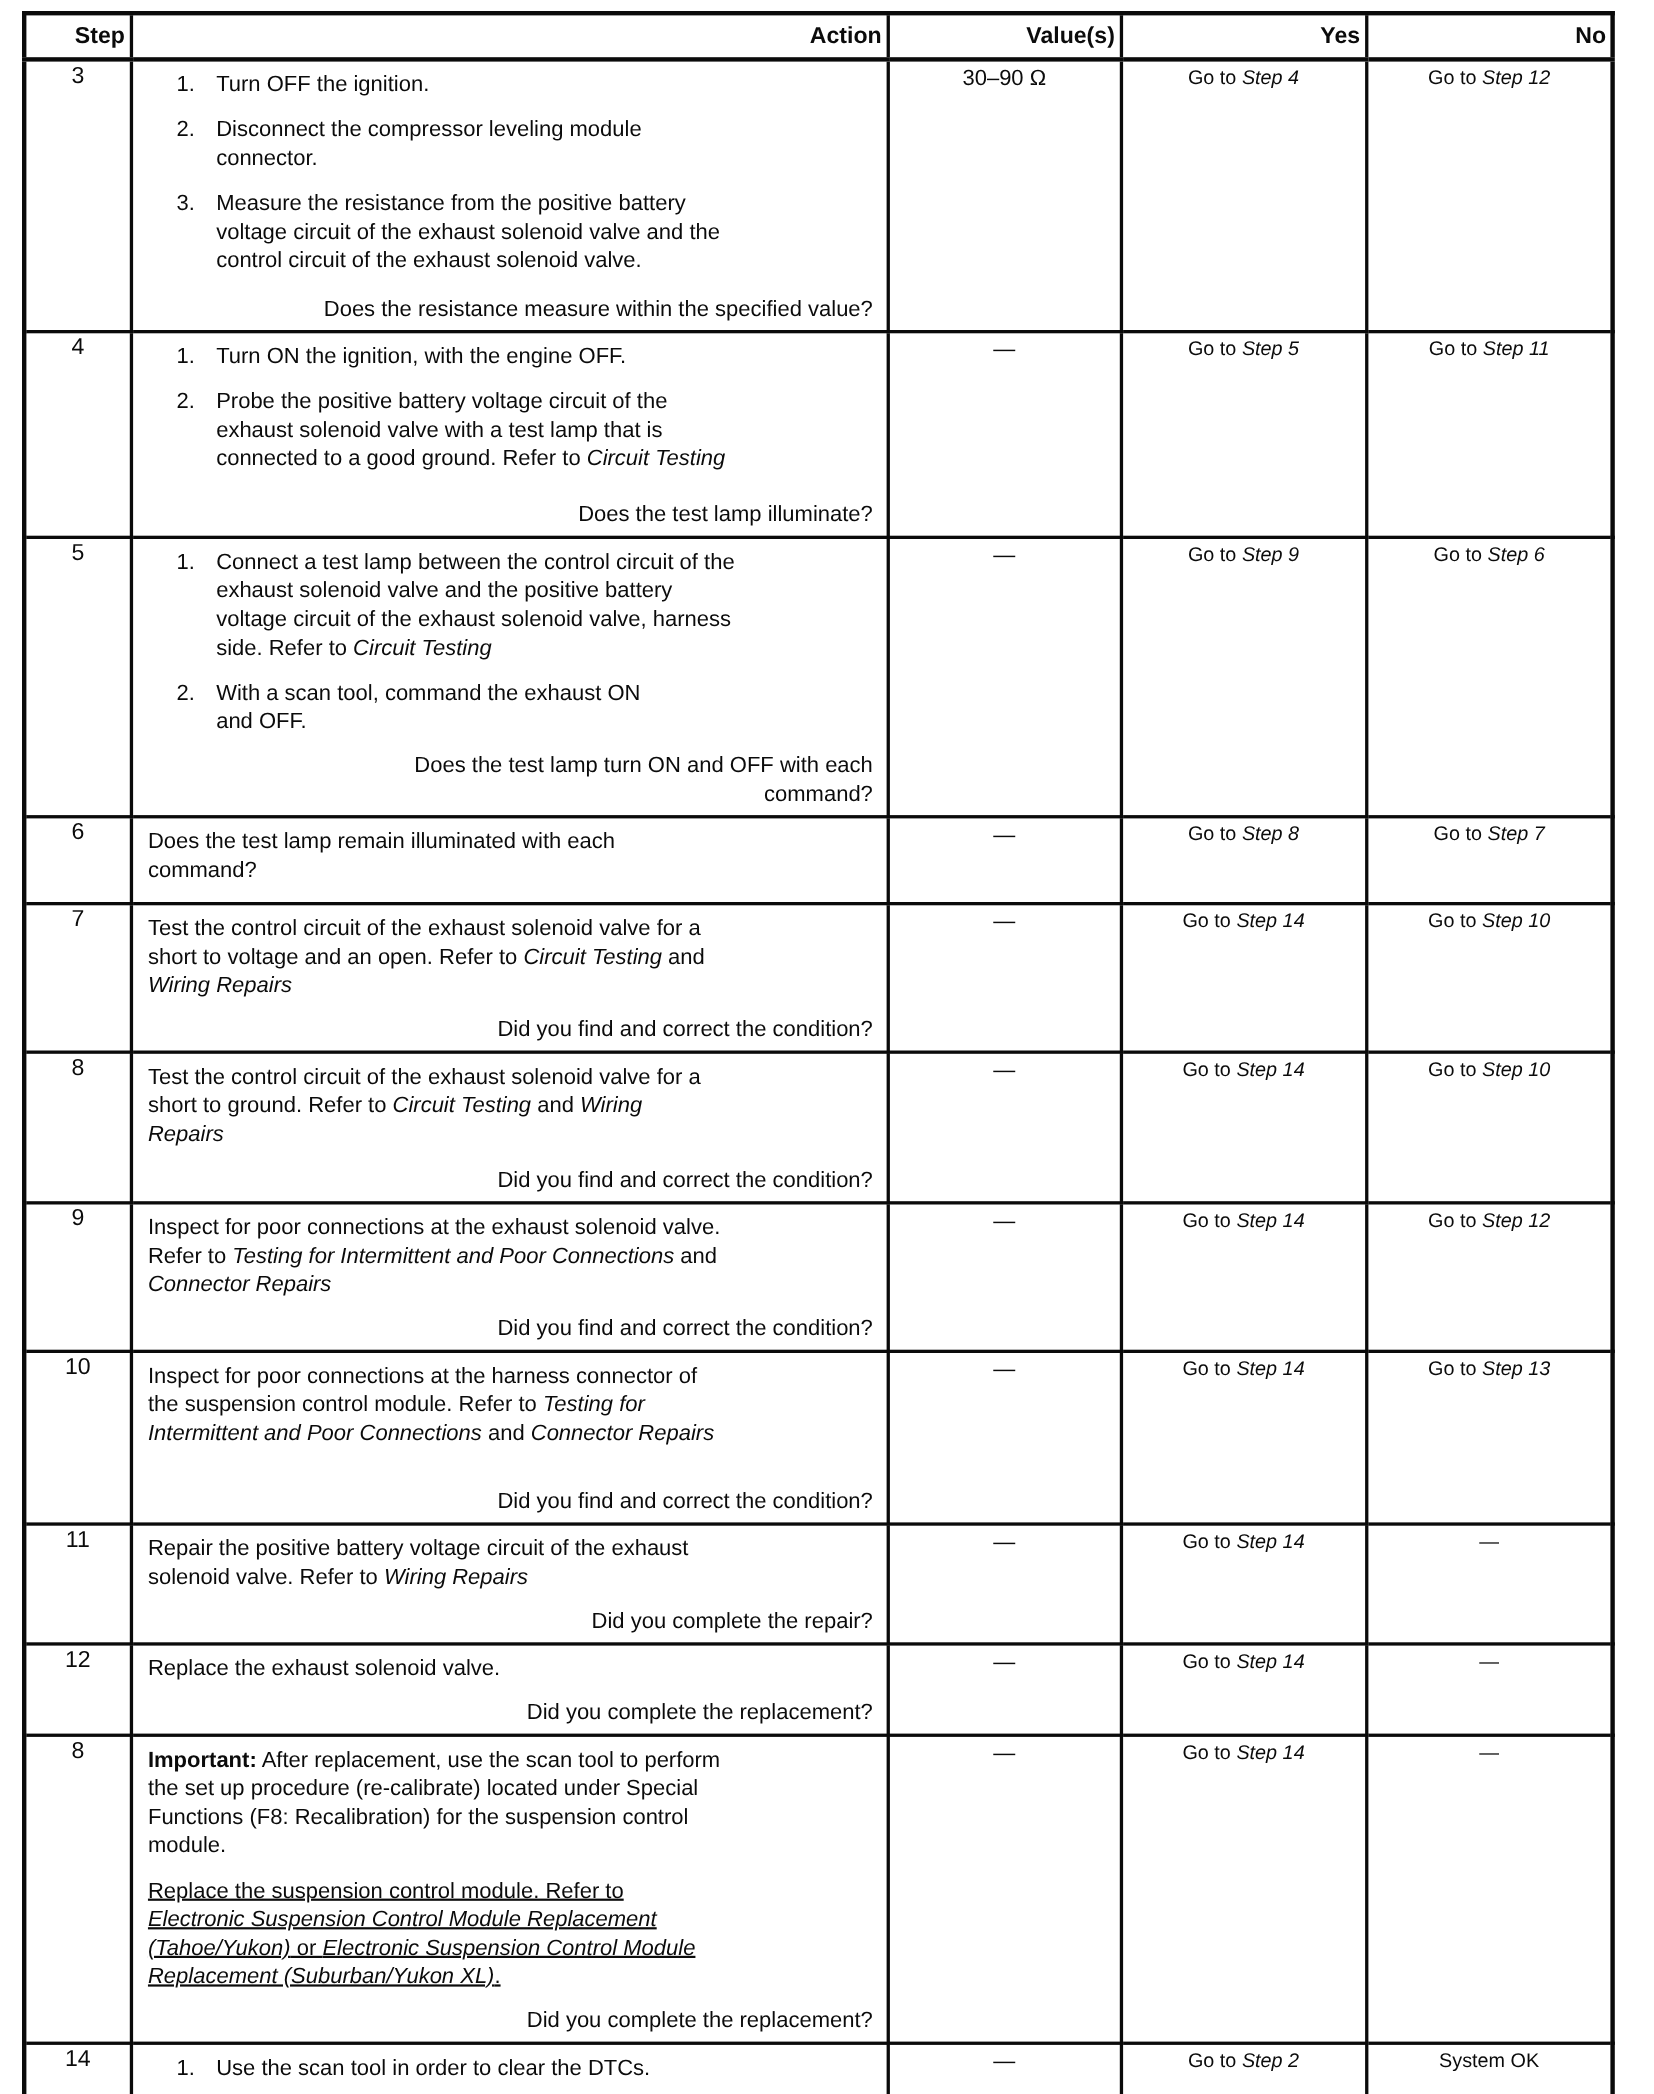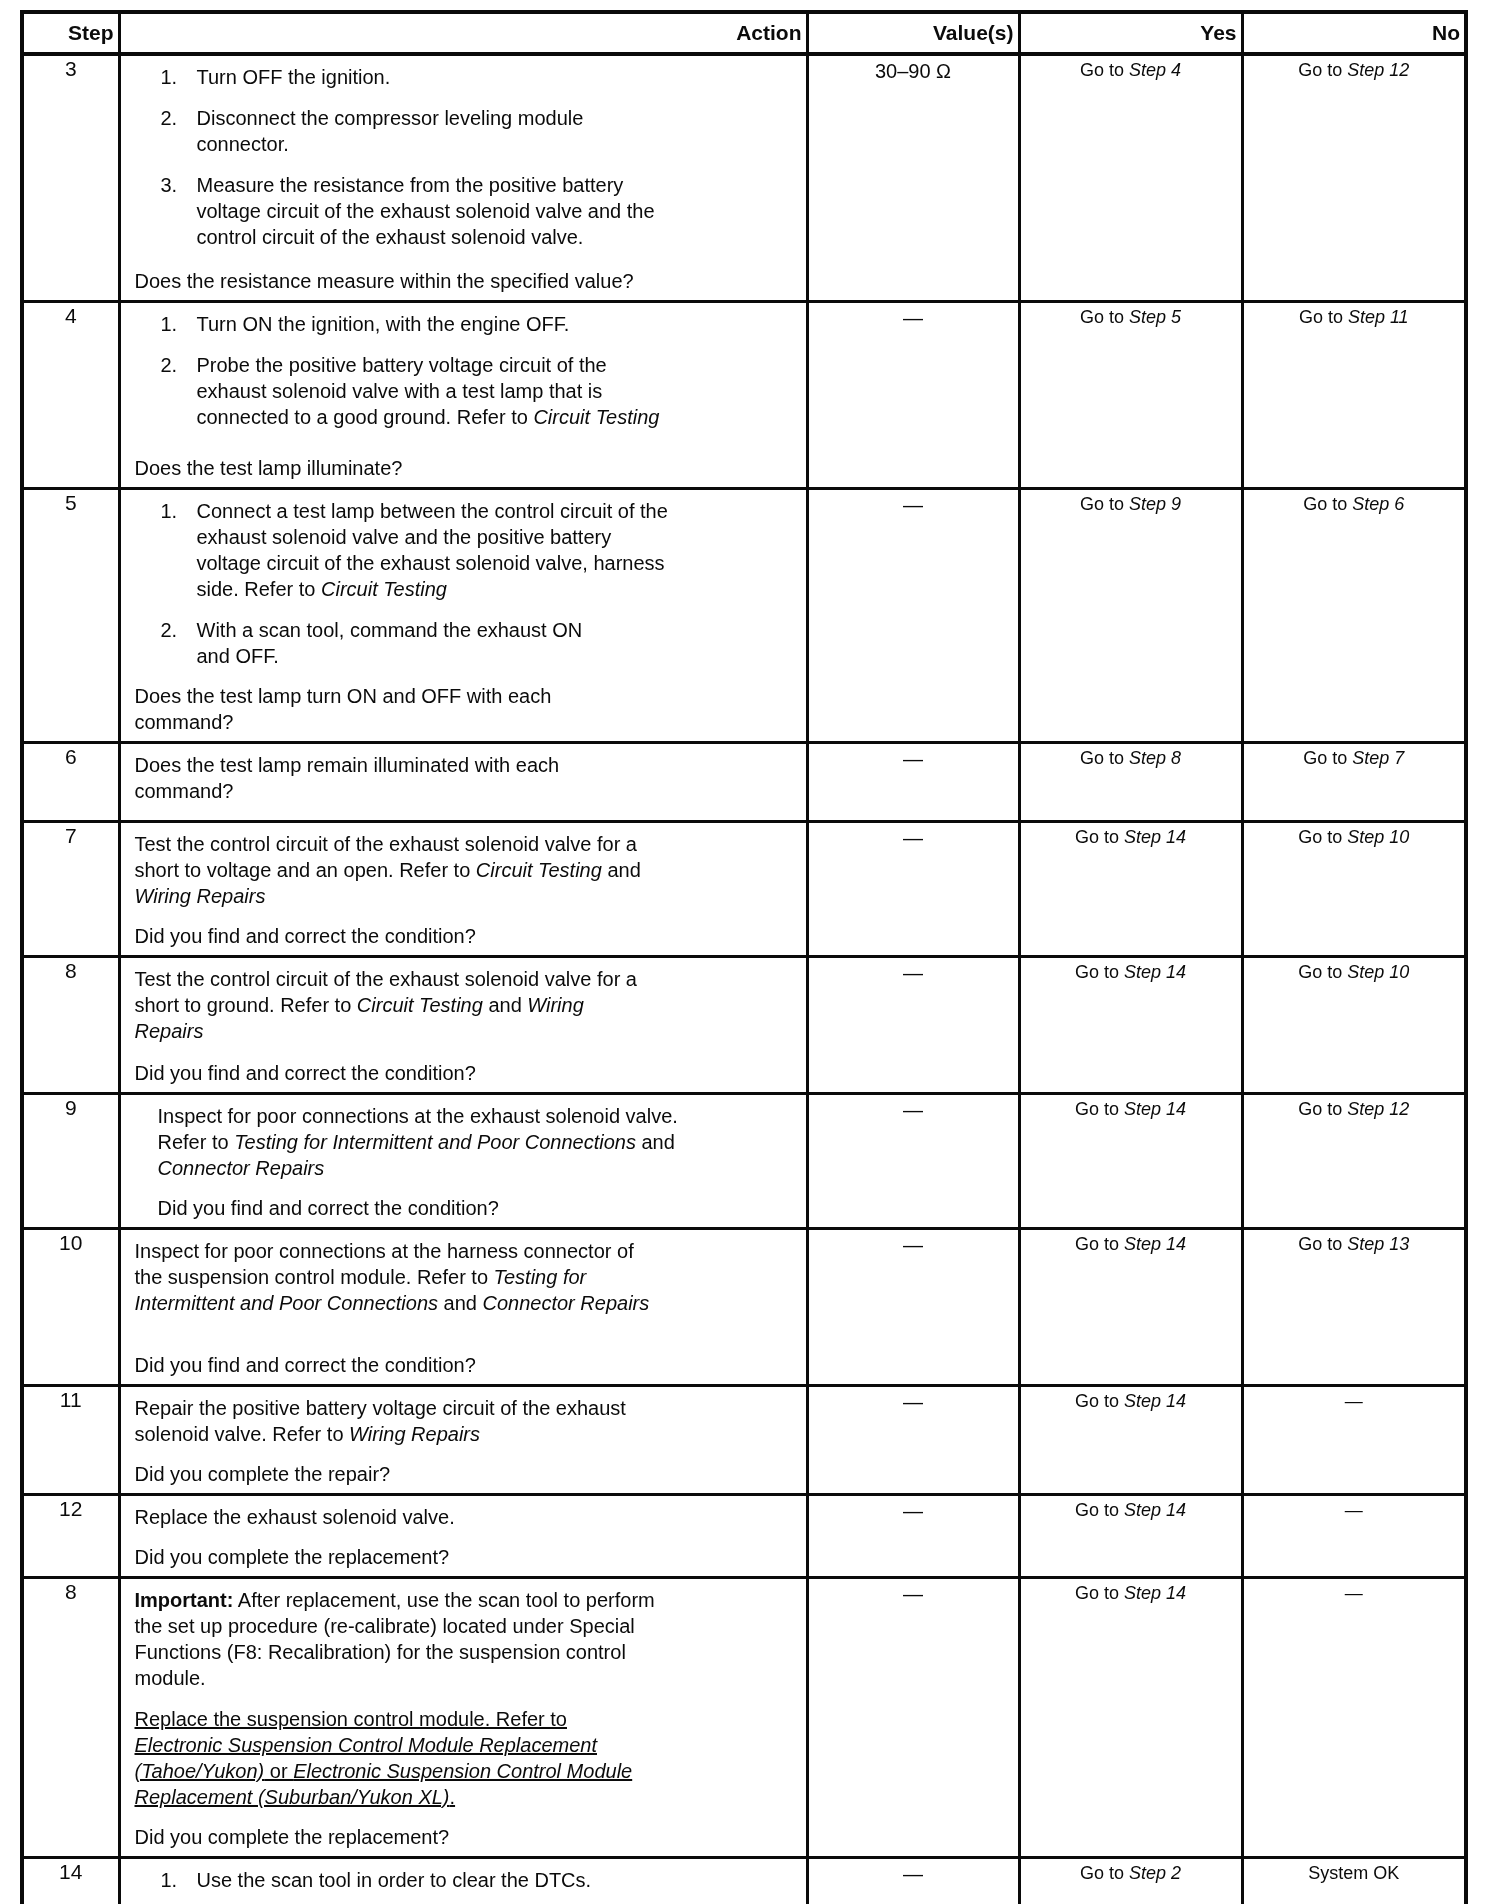--- a/index.html
+++ b/index.html
@@ -51,21 +51,21 @@
     flex-direction: column;
   }
   .olist { padding-left: 26px; }
   .oli { display: flex; }
   .oli + .oli { margin-top: 15px; }
   .oli .num { width: 36px; flex: none; }
   .oli .txt { white-space: pre-line; }
   .para { white-space: pre-line; }
   .para + .para { margin-top: 15px; text-decoration: underline; }
   .question { white-space: pre-line; }
-  .question.push-bottom { margin-top: auto; padding-top: 14px; }
+  .question.push-bottom { margin-top: auto; padding-top: 14px; text-align: right; }
   .it { font-style: italic; }
   .bd { font-weight: bold; }
   .td-value {
     text-align: center;
     vertical-align: middle;
     font-size: 20px;
     padding: 4px;
   }
   .td-yes, .td-no {
     text-align: center;
@@ -73,21 +73,21 @@
     font-size: 18px;
     padding: 4px 6px 10px 6px;
   }
   
   tbody tr:nth-child(1)  .action-flex { min-height: 230px; }
   tbody tr:nth-child(2)  .action-flex { min-height: 170px; }
   tbody tr:nth-child(3)  .action-flex { min-height: 218px; }
   tbody tr:nth-child(4)  .action-flex { min-height: 62px;  }
   tbody tr:nth-child(5)  .action-flex { min-height: 108px; }
   tbody tr:nth-child(6)  .action-flex { min-height: 120px; }
-  tbody tr:nth-child(7)  .action-flex { min-height: 112px; margin-left: 23px; }
+  tbody tr:nth-child(7)  .action-flex { min-height: 112px; }
   tbody tr:nth-child(8)  .action-flex { min-height: 140px; }
   tbody tr:nth-child(9)  .action-flex { min-height: 88px;  }
   tbody tr:nth-child(10) .action-flex { min-height: 56px;  }
   tbody tr:nth-child(11) .action-flex { min-height: 260px; }
   tbody tr:nth-child(12) .action-flex { min-height: 108px; }
 </style>
 </head>
 <body>
 
 <div class="page">

